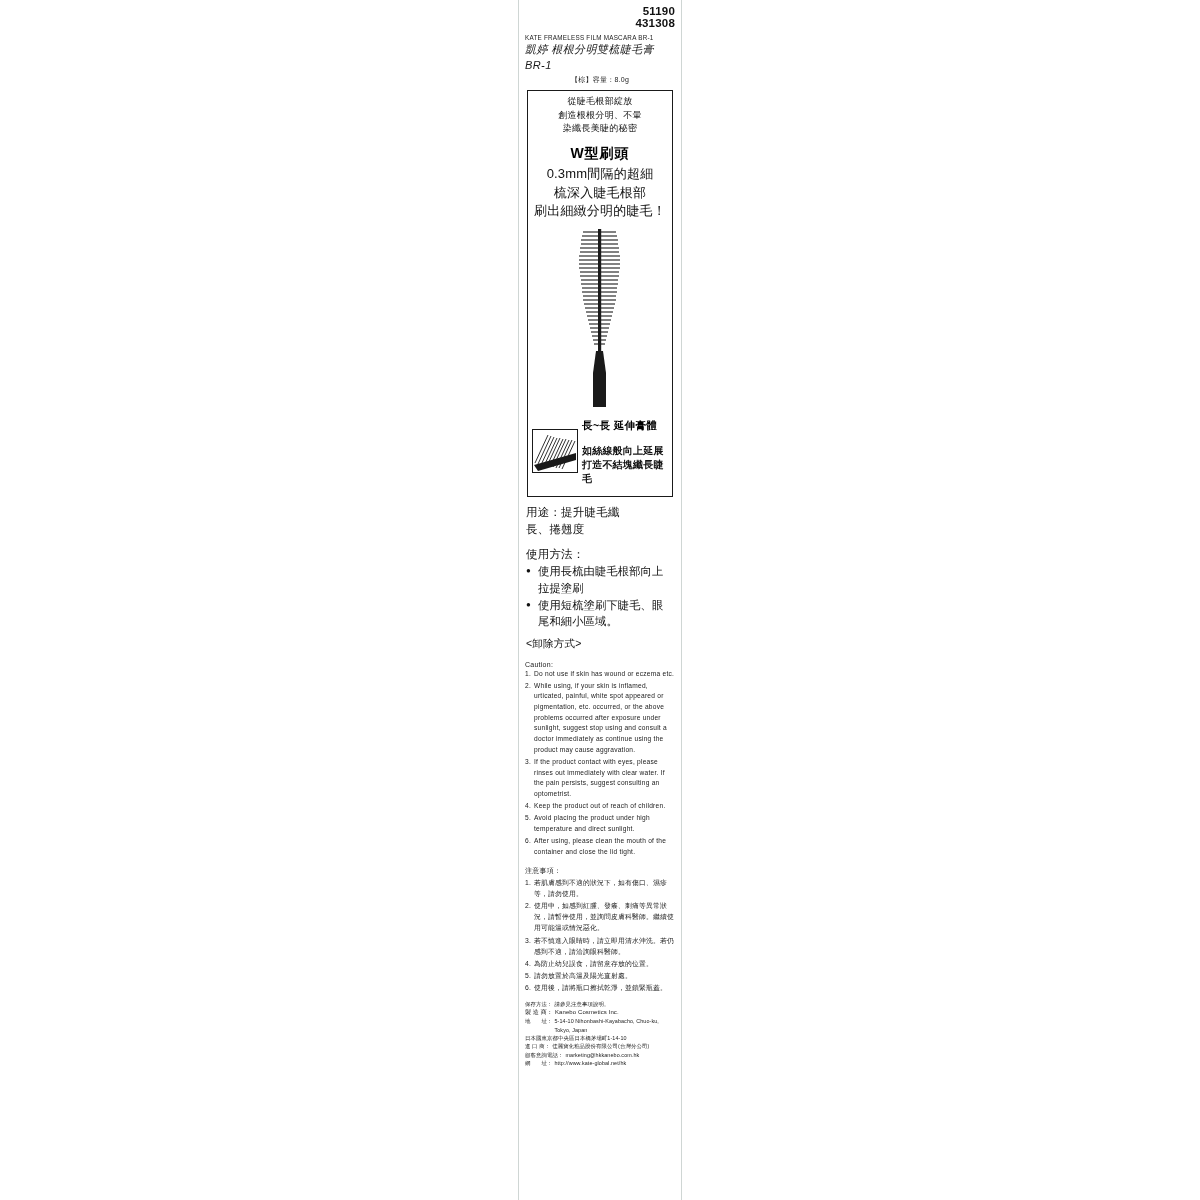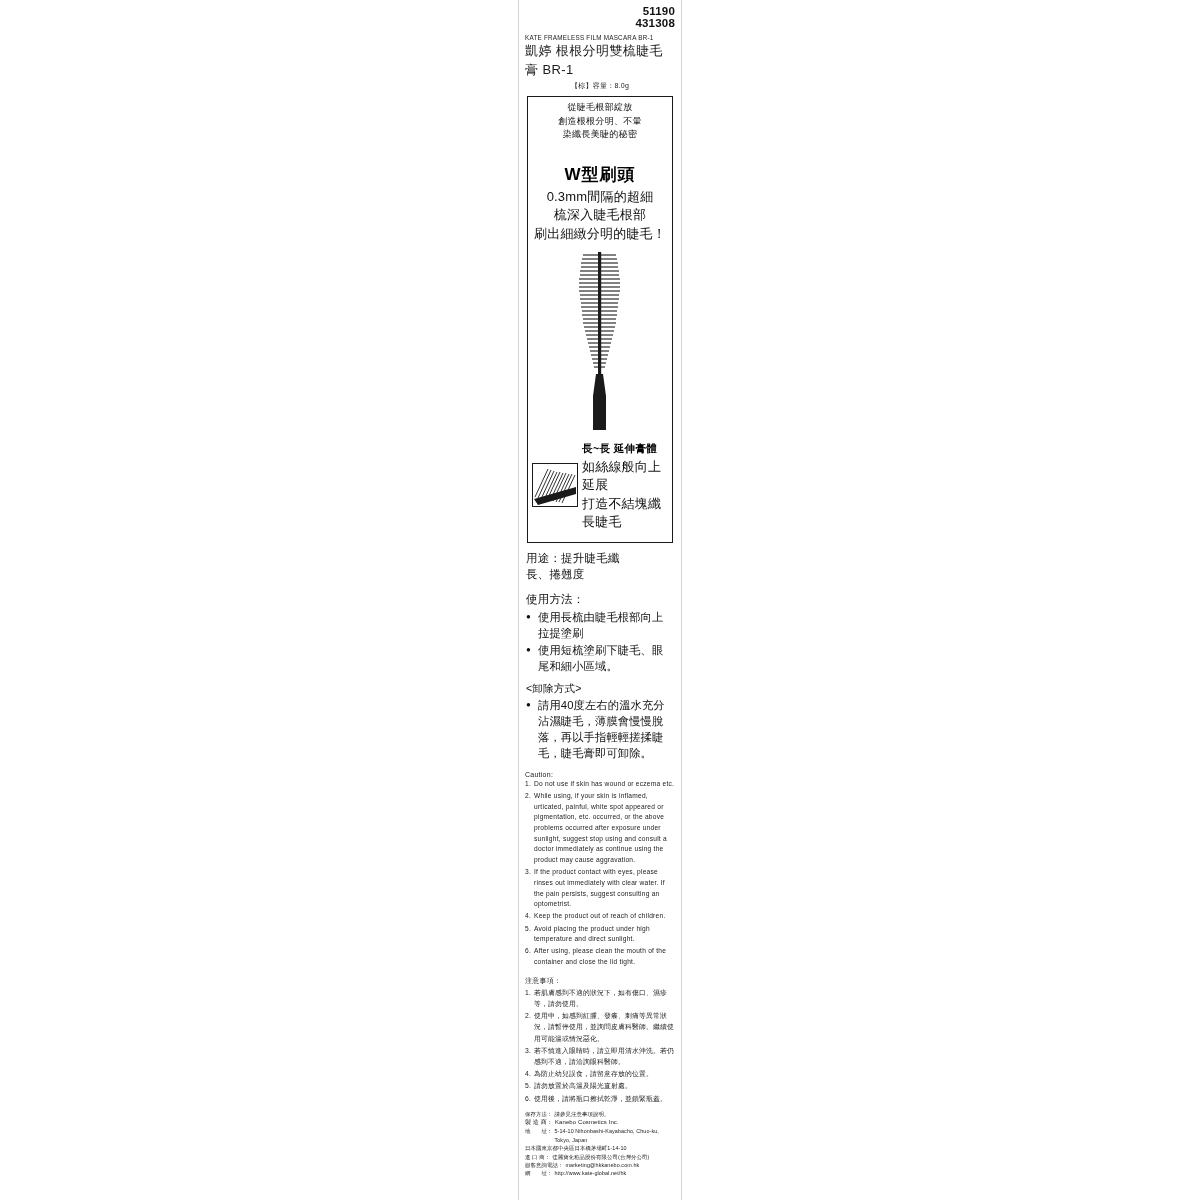--- a/index.html
+++ b/index.html
@@ -18,50 +18,50 @@
   .inner{position:absolute;left:0;top:0;width:100%;height:100%;padding:0 6px;box-sizing:border-box;}
 
   
   .codes{text-align:right;padding-top:5px;line-height:1.05;}
   .codes div{font-size:11.5px;font-weight:bold;color:#111;letter-spacing:0.2px;}
 
   .prodname{
     margin-top:4px;font-size:6.3px;color:#1a1a1a;letter-spacing:0.25px;line-height:1.45;
     text-align:left;
   }
-  .prodname .cn{font-size:13px;letter-spacing:0.4px;}
+  .prodname .cn{font-size:11px;letter-spacing:0.4px;font-style:italic;}
   .prodname .vol{display:block;text-align:center;margin-top:1px;font-size:7px;}
 
   
   .featbox{
     margin:5px 2px 0 2px;
     border:1px solid #1a1a1a;
     padding:4px 4px 10px 4px;
     box-sizing:border-box;
   }
   .feat-lead{
     font-size:9px;line-height:1.5;color:#111;text-align:center;letter-spacing:0.3px;
   }
   .feat-title{
-    margin-top:21px;text-align:center;font-size:17px;font-weight:bold;color:#000;letter-spacing:1px;
+    margin-top:9px;text-align:center;font-size:14px;font-weight:bold;color:#000;letter-spacing:1px;
   }
   .feat-sub{
     margin-top:2px;text-align:center;font-size:13px;line-height:1.45;color:#111;letter-spacing:0.2px;
   }
 
   
   .brush-wrap{position:relative;height:190px;margin-top:2px;}
   .brush{position:absolute;left:50%;top:0;transform:translateX(-50%);}
 
   
   .feat2{display:flex;align-items:center;margin-top:6px;gap:4px;}
   .feat2 .pic{flex:0 0 46px;}
   .feat2 .txt{flex:1;}
   .feat2 .t1{font-size:10.5px;font-weight:bold;color:#000;letter-spacing:0.4px;line-height:1.2;}
-  .feat2 .t2{font-size:13px;color:#111;line-height:1.42;margin-top:3px;letter-spacing:0.2px;}
+  .feat2 .t2{font-size:10px;color:#111;line-height:1.42;margin-top:12px;letter-spacing:0.2px;font-weight:bold;}
 
   
   .usage{margin-top:7px;padding:0 1px;}
   .usage .h{font-size:11.5px;color:#111;line-height:1.45;letter-spacing:0.2px;}
   .usage .h2{font-size:11.5px;color:#111;line-height:1.45;margin-top:8px;letter-spacing:0.2px;}
   ul.bul{list-style:none;margin:1px 0 0 0;padding:0;}
   ul.bul li{
     position:relative;padding-left:12px;font-size:11.3px;line-height:1.42;color:#111;
     margin-bottom:1px;letter-spacing:0.1px;
   }
@@ -226,23 +226,20 @@
 
       <div class="usage">
         <div class="h" style="white-space:pre-line">用途：提升睫毛纖
 長、捲翹度</div>
         <div class="h2">使用方法：</div>
         <ul class="bul">
           <li>使用長梳由睫毛根部向上拉提塗刷</li>
           <li>使用短梳塗刷下睫毛、眼尾和細小區域。</li>
         </ul>
         <div class="remove-h">&lt;卸除方式&gt;</div>
-        <ul class="bul">
-          <li>請用40度左右的溫水充分沾濕睫毛，薄膜會慢慢脫落，再以手指輕輕搓揉睫毛，睫毛膏即可卸除。</li>
-        </ul>
       </div>
 
       <div class="caution">
         <div class="ct">Caution:</div>
         <ol class="en">
           <li>Do not use if skin has wound or eczema etc.</li>
           <li>While using, if your skin is inflamed, urticated, painful, white spot appeared or pigmentation, etc. occurred, or the above problems occurred after exposure under sunlight, suggest stop using and consult a doctor immediately as continue using the product may cause aggravation.</li>
           <li>If the product contact with eyes, please rinses out immediately with clear water. If the pain persists, suggest consulting an optometrist.</li>
           <li>Keep the product out of reach of children.</li>
           <li>Avoid placing the product under high temperature and direct sunlight.</li>

